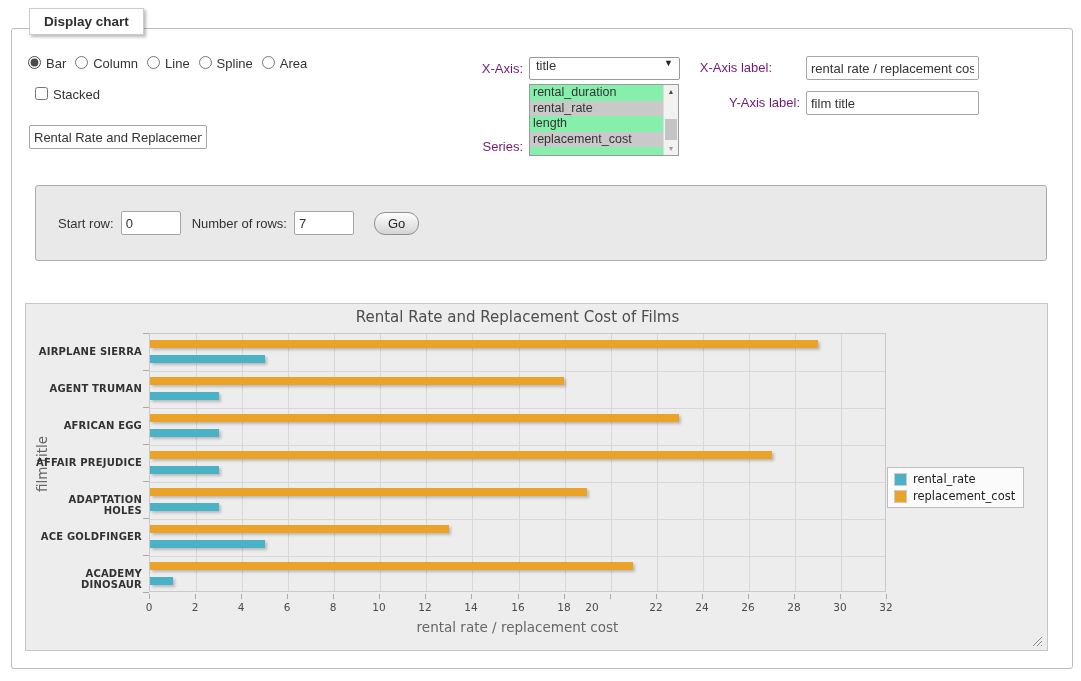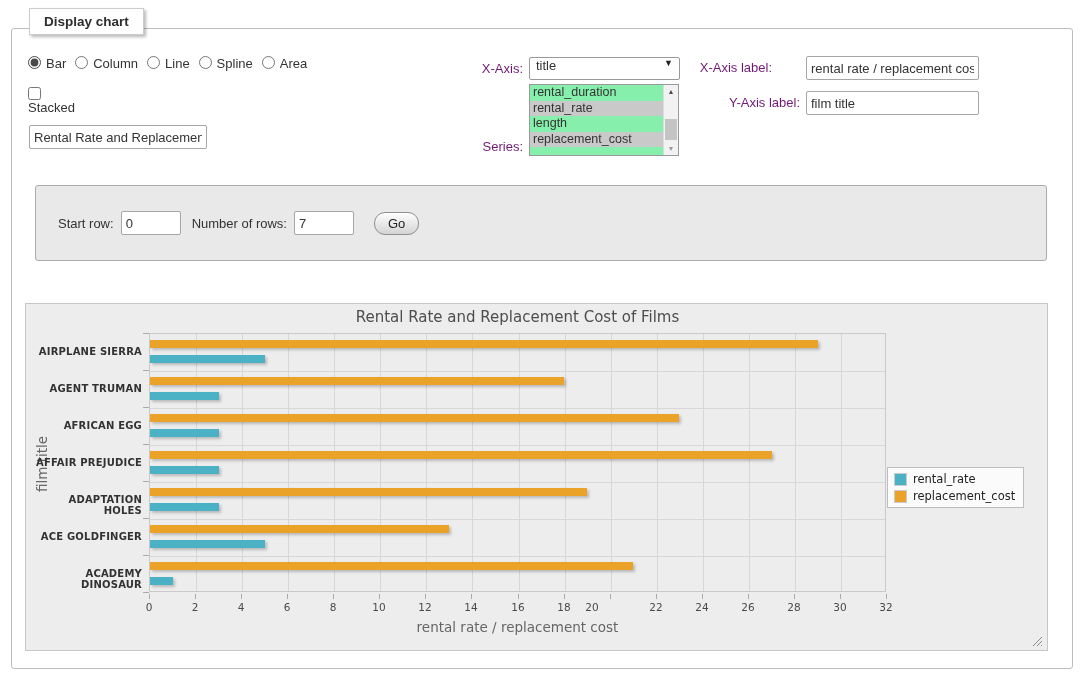--- a/index.html
+++ b/index.html
@@ -11,21 +11,21 @@
   .fieldset-border { position:absolute; left:11px; top:28px; width:1062px; height:641px;
                      border:1px solid #bdbdbd; border-radius:3px; }
   .legend-box { position:absolute; left:29px; top:8px; background:#fff; border:1px solid #ccc;
                 box-shadow:2px 2px 3px rgba(0,0,0,0.28); padding:5px 14px; font-weight:bold;
                 font-size:13.5px; color:#2e2e2e; z-index:3; }
 
   
   .radio-row { position:absolute; left:28px; top:56px; display:flex; align-items:center; }
   .radio-item { display:flex; align-items:flex-start; margin-right:9px; }
   input[type=radio], input[type=checkbox] { margin:0 5px 0 0; width:13px; height:13px; accent-color:#4a4a4a; }
-  .checkbox-row { position:absolute; left:28px; top:87px; display:flex; align-items:flex-start;flex-direction:column; }
+  .checkbox-row { position:absolute; left:35px; top:87px; display:flex; align-items:flex-start; }
 
   .text-input { border:1px solid #a6a6a6; border-radius:2px; padding:2px 4px;
                 font-family:"Liberation Sans", sans-serif; font-size:13px; color:#333; background:#fff; }
   .title-field { position:absolute; left:29px; top:125px; width:178px; height:24px; }
 
   .label-right { position:absolute; text-align:right; color:#701a75; }
   .xaxis-caption   { left:455px; top:61px;  width:68px; }
   .series-caption  { left:460px; top:139px; width:63px; }
   .xlabel-caption  { left:688px; top:60px;  width:84px; }
   .ylabel-caption  { left:716px; top:95px;  width:84px; }

